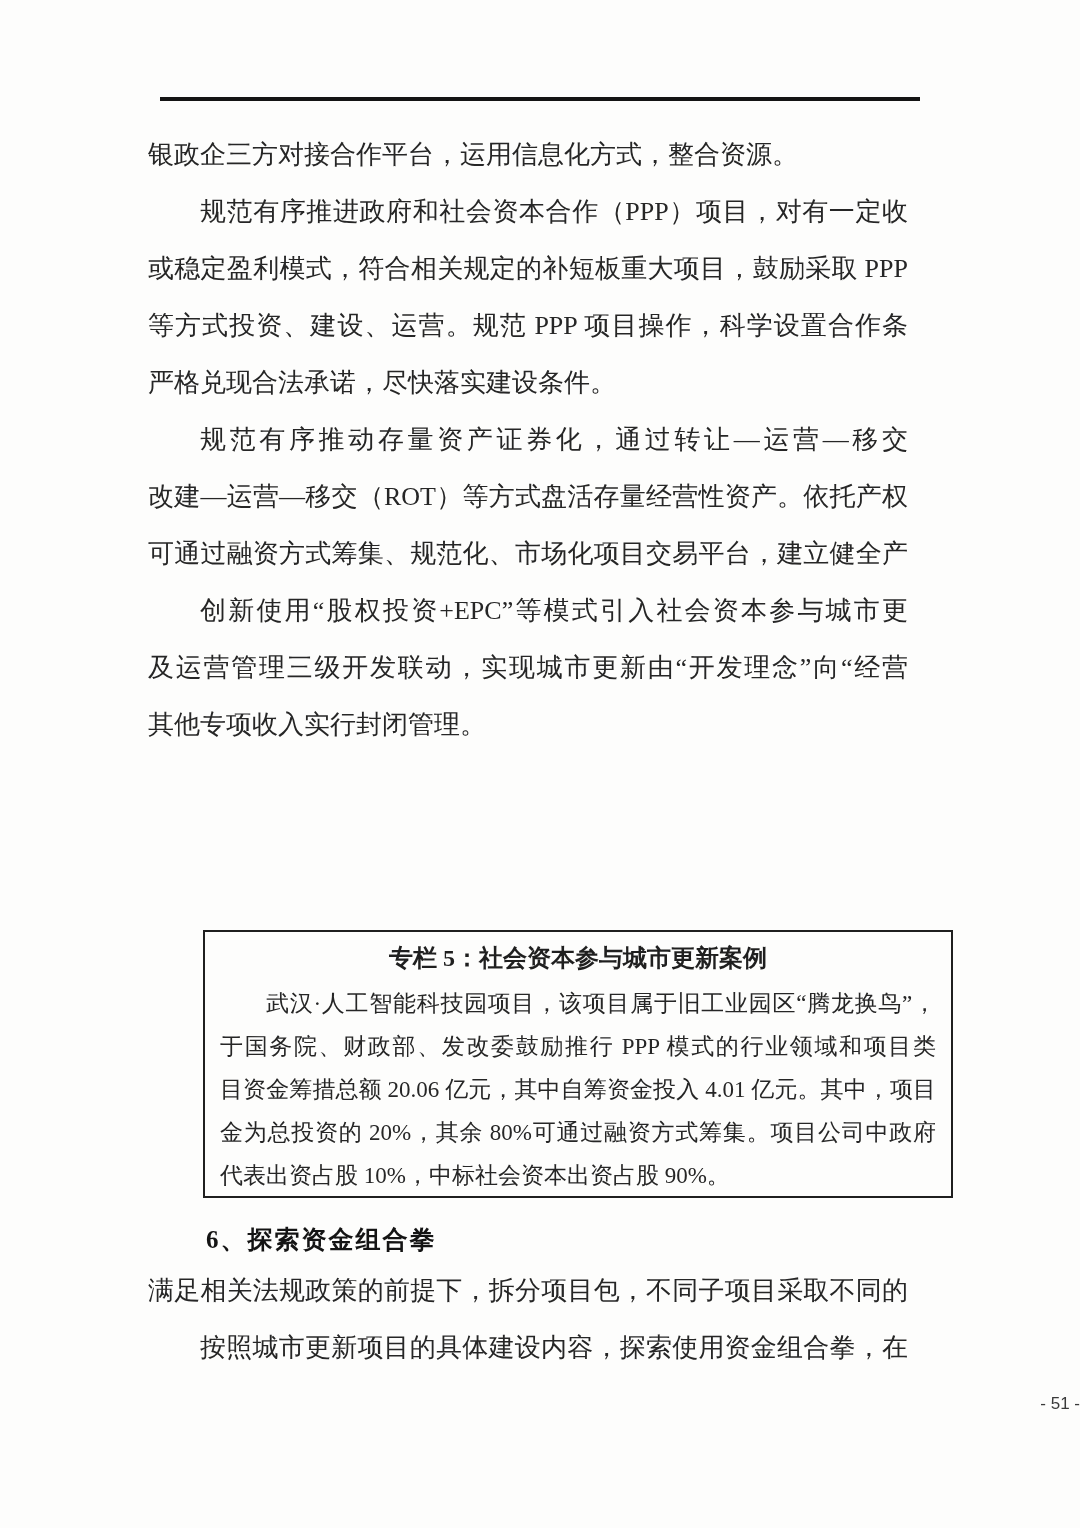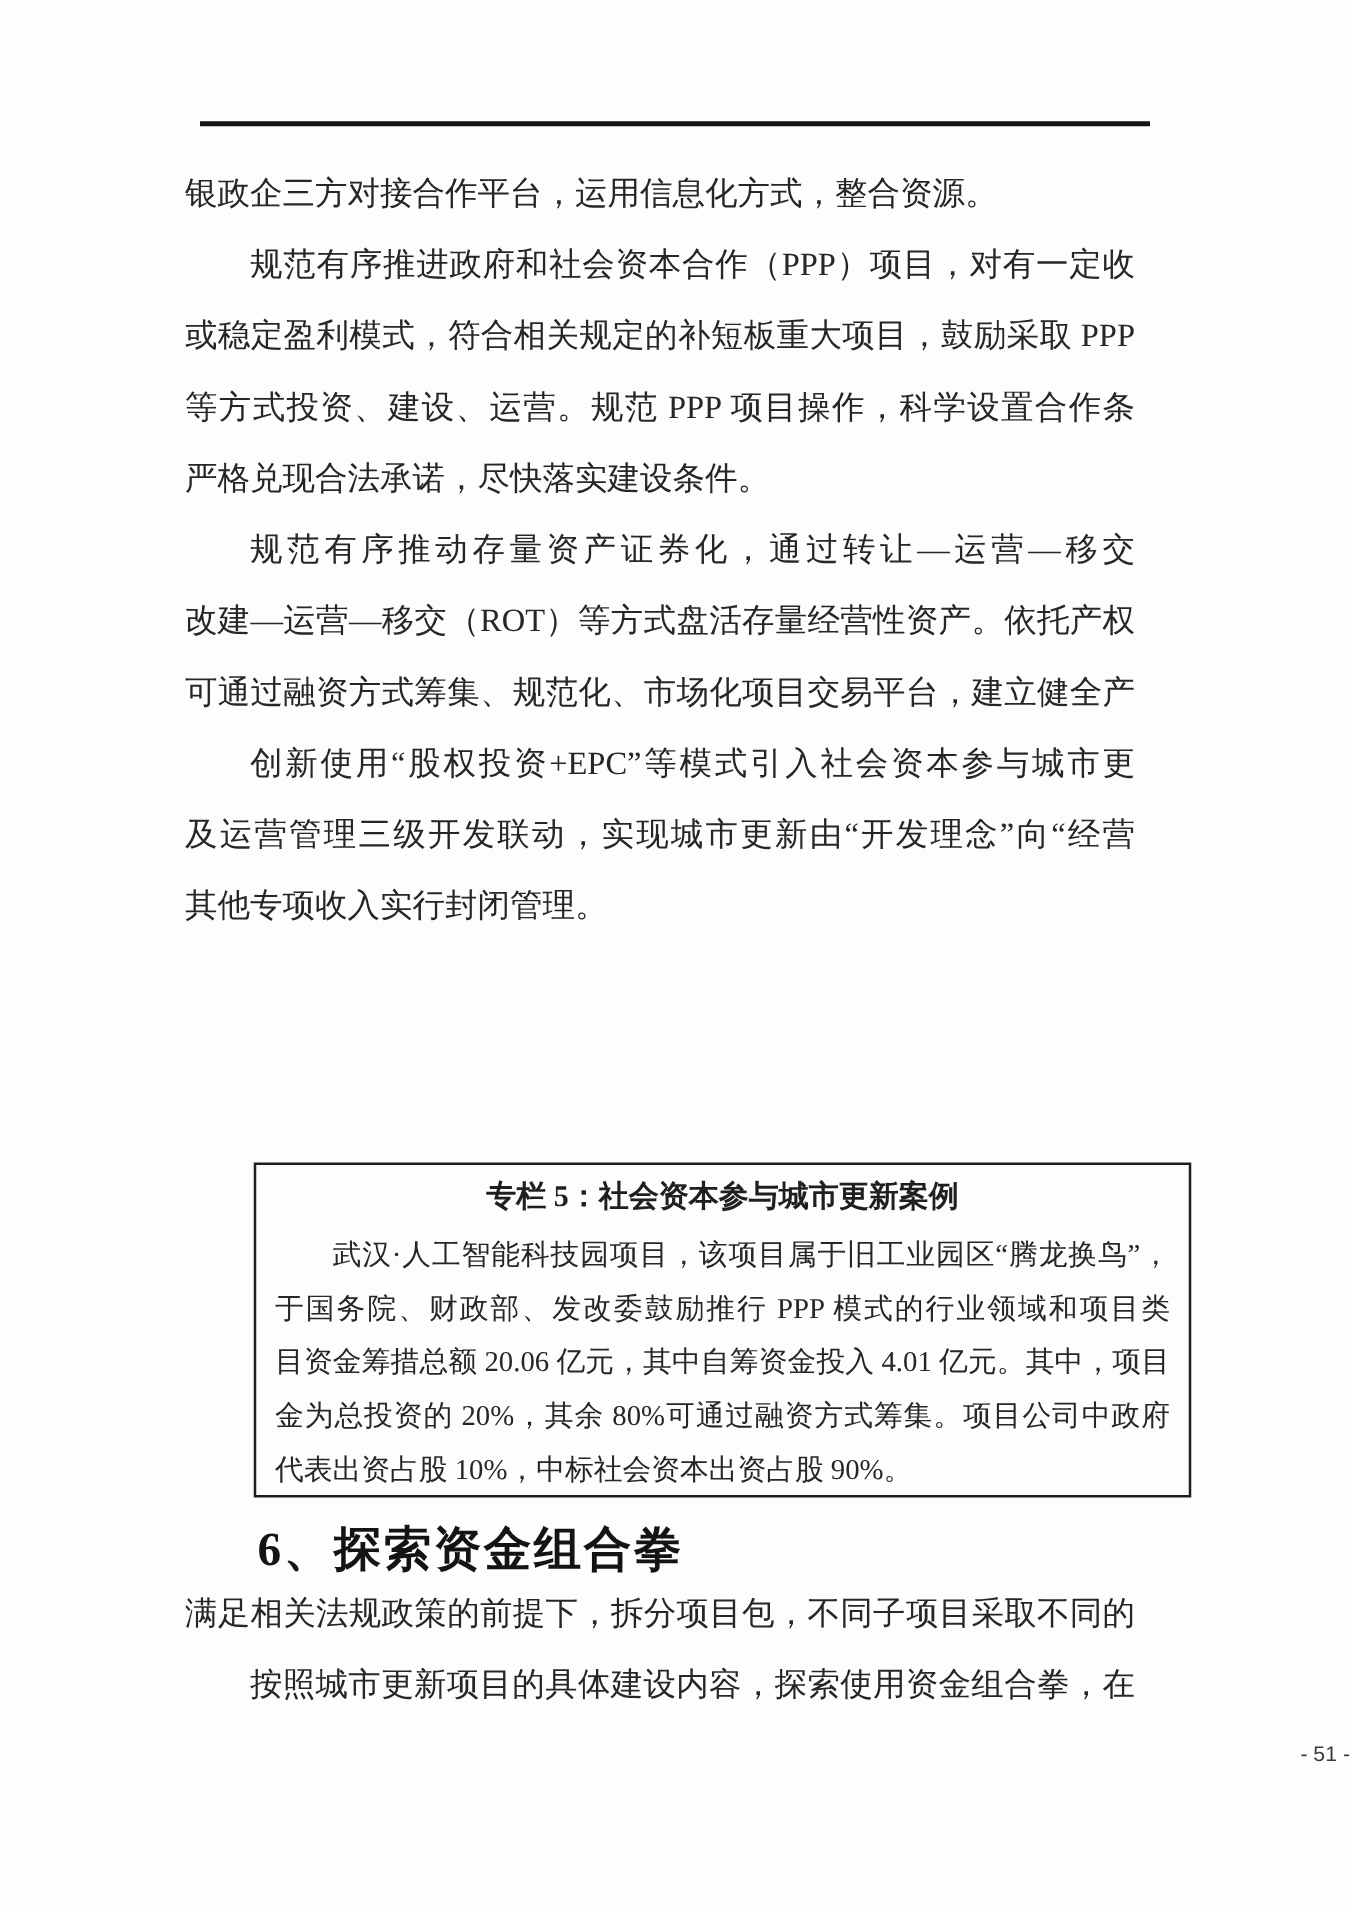--- a/index.html
+++ b/index.html
@@ -61,21 +61,21 @@
     font-size: 23px;
     overflow: hidden;
   }
   .heading {
     position: absolute;
     left: 160px;
     width: 760px;
     top: 1215px;
     height: 50px;
     line-height: 50px;
-    font-size: 38px;
+    font-size: 25px;
     font-weight: bold;
     color: #141414;
     text-indent: 46px;
     letter-spacing: 2px;
   }
   .footer {
     position: absolute;
     left: 0;
     top: 1394px;
     width: 1080px;

